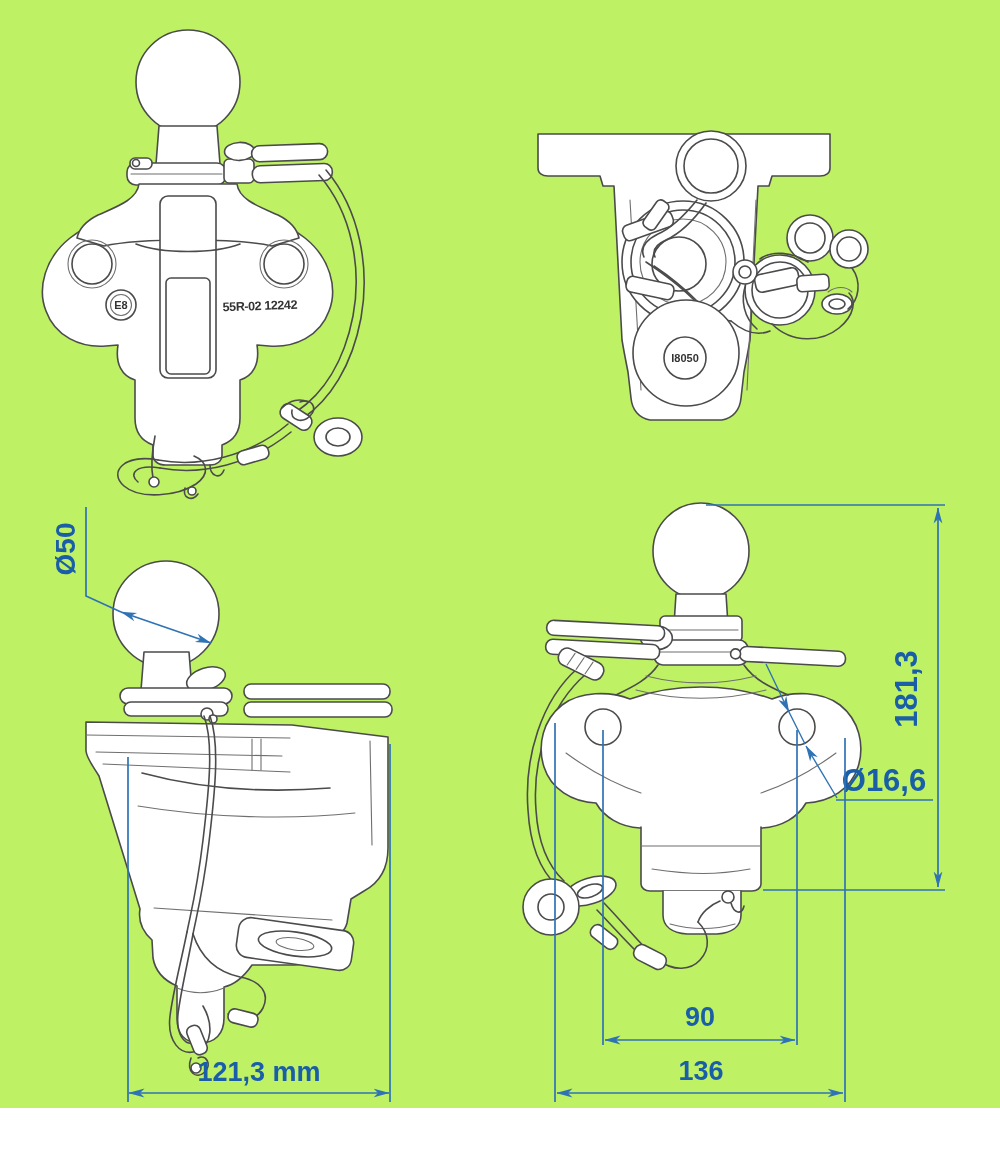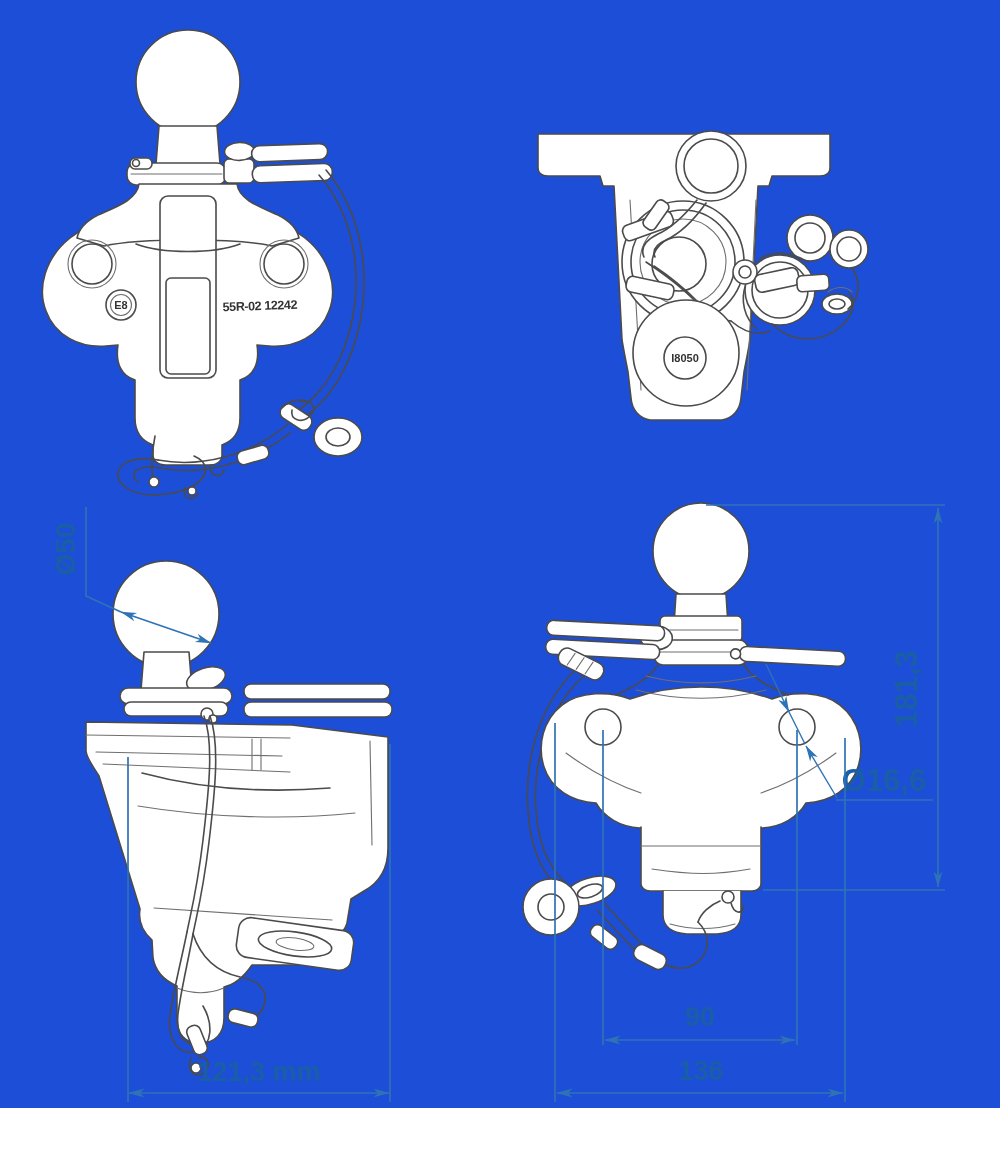--- a/index.html
+++ b/index.html
@@ -1,16 +1,16 @@
 <!DOCTYPE html>
 <html><head>
 <meta charset="utf-8">
 <style>
   html,body{margin:0;padding:0;background:#ffffff;}
-  .stage{position:relative;width:1000px;height:1108px;background:#1d4ed8;overflow:hidden;}
+  .stage{position:relative;width:1000px;height:1108px;background:#bef264;overflow:hidden;}
   svg{display:block;}
   .ln{stroke:#4b4b4b;stroke-width:1.6;fill:none;stroke-linecap:round;stroke-linejoin:round;}
   .lnf{stroke:#4b4b4b;stroke-width:1.6;fill:#ffffff;stroke-linecap:round;stroke-linejoin:round;}
   .lt{stroke:#6f6f6f;stroke-width:1.1;fill:none;stroke-linecap:round;}
   .dim{stroke:#2f73b5;stroke-width:1.7;fill:none;}
   .dimthin{stroke:#2f73b5;stroke-width:1.4;fill:none;}
   .dimtext{fill:#1b5ea8;font-family:"Liberation Sans",sans-serif;font-weight:700;}
   .mark{fill:#333333;font-family:"Liberation Sans",sans-serif;}
 </style>
 </head>

